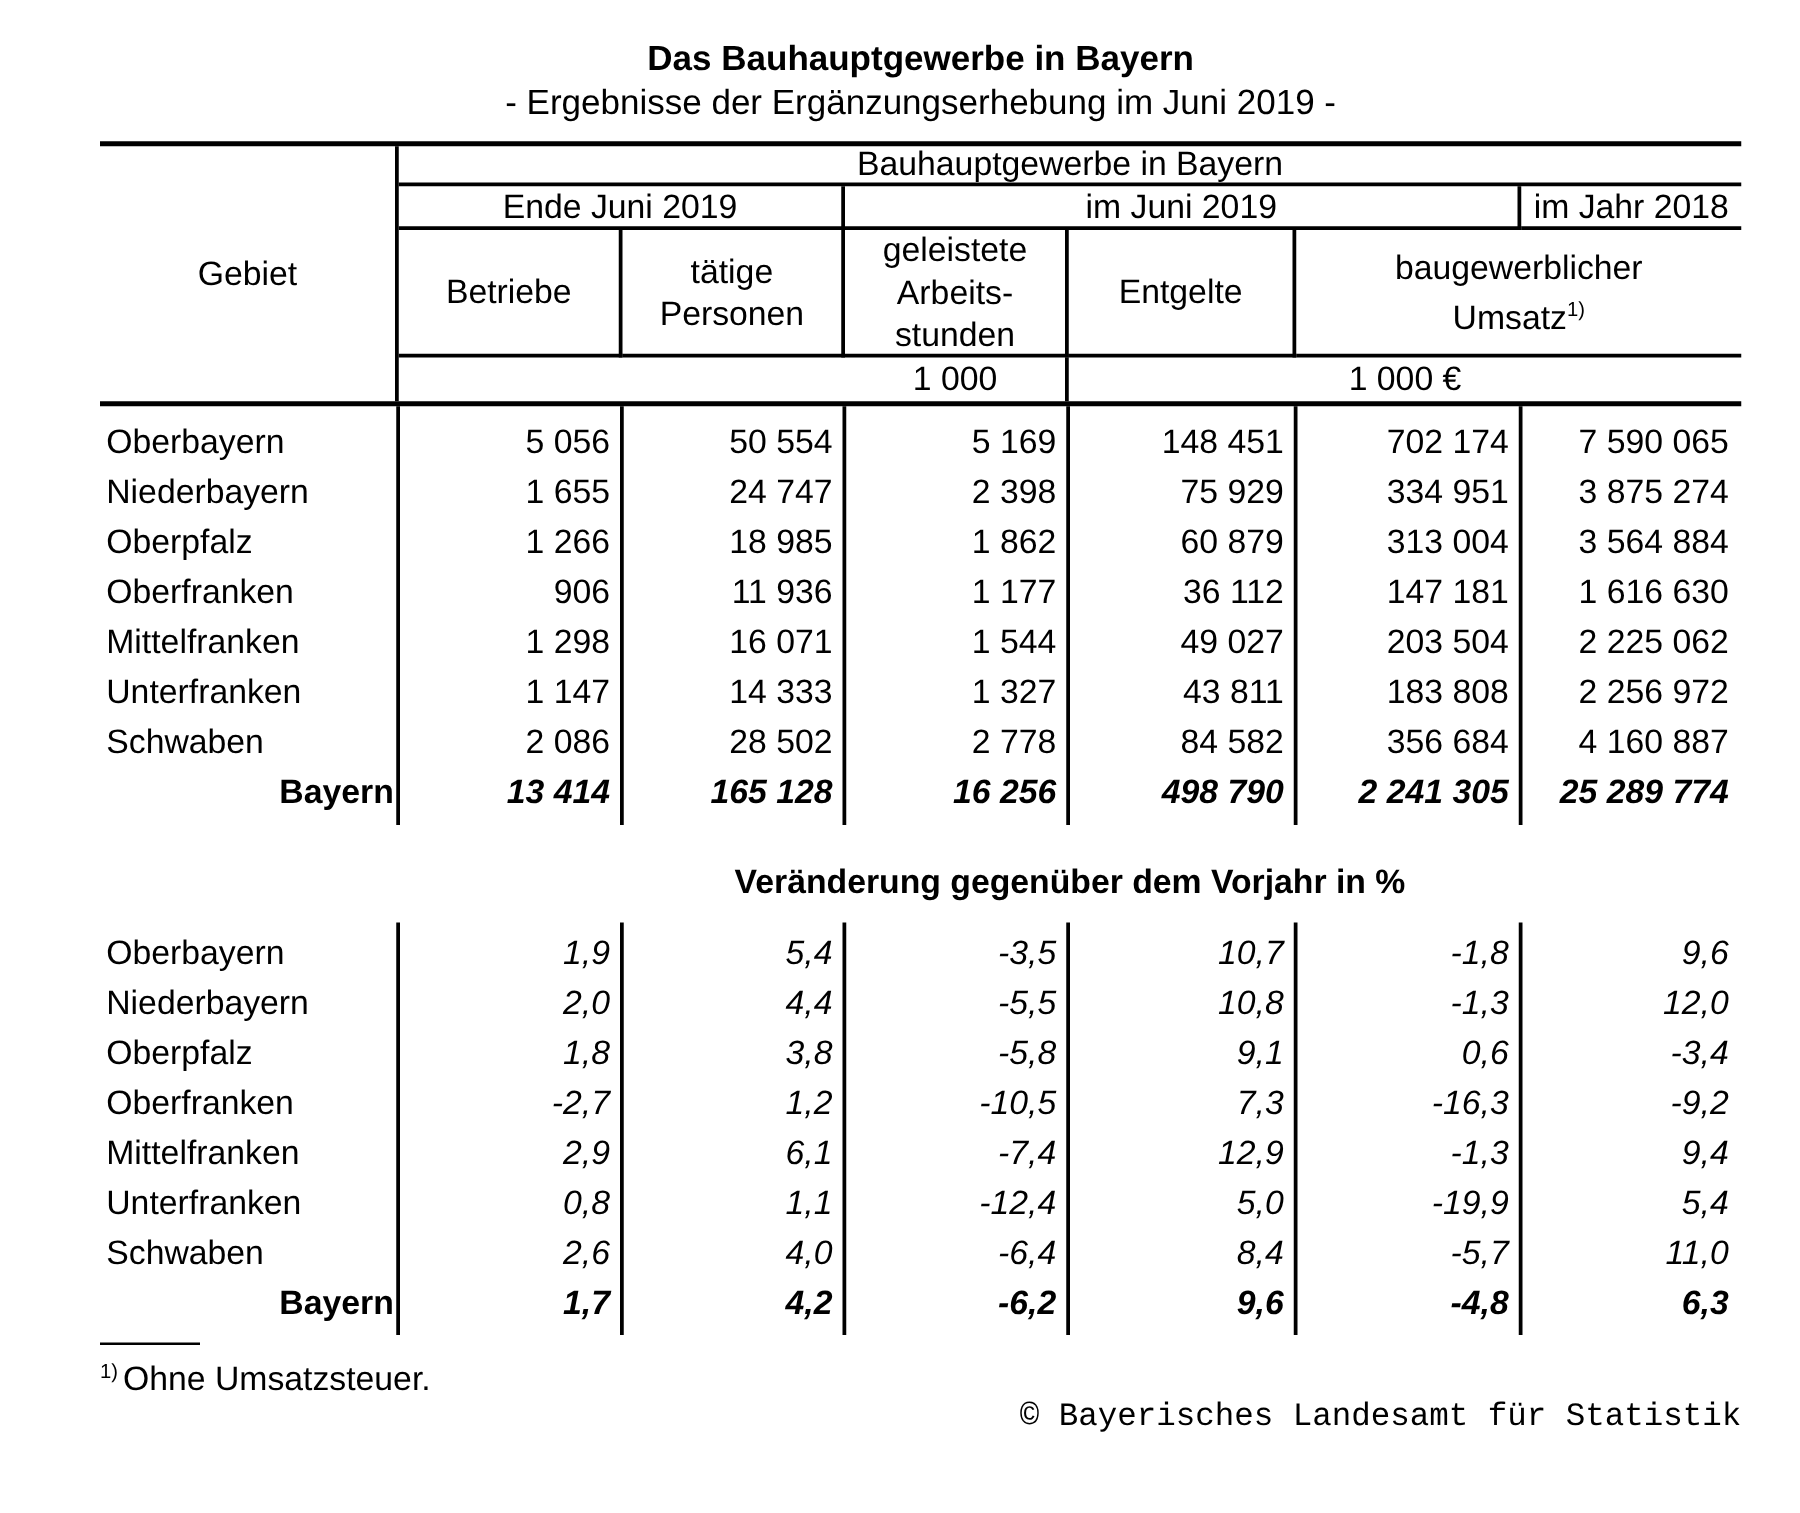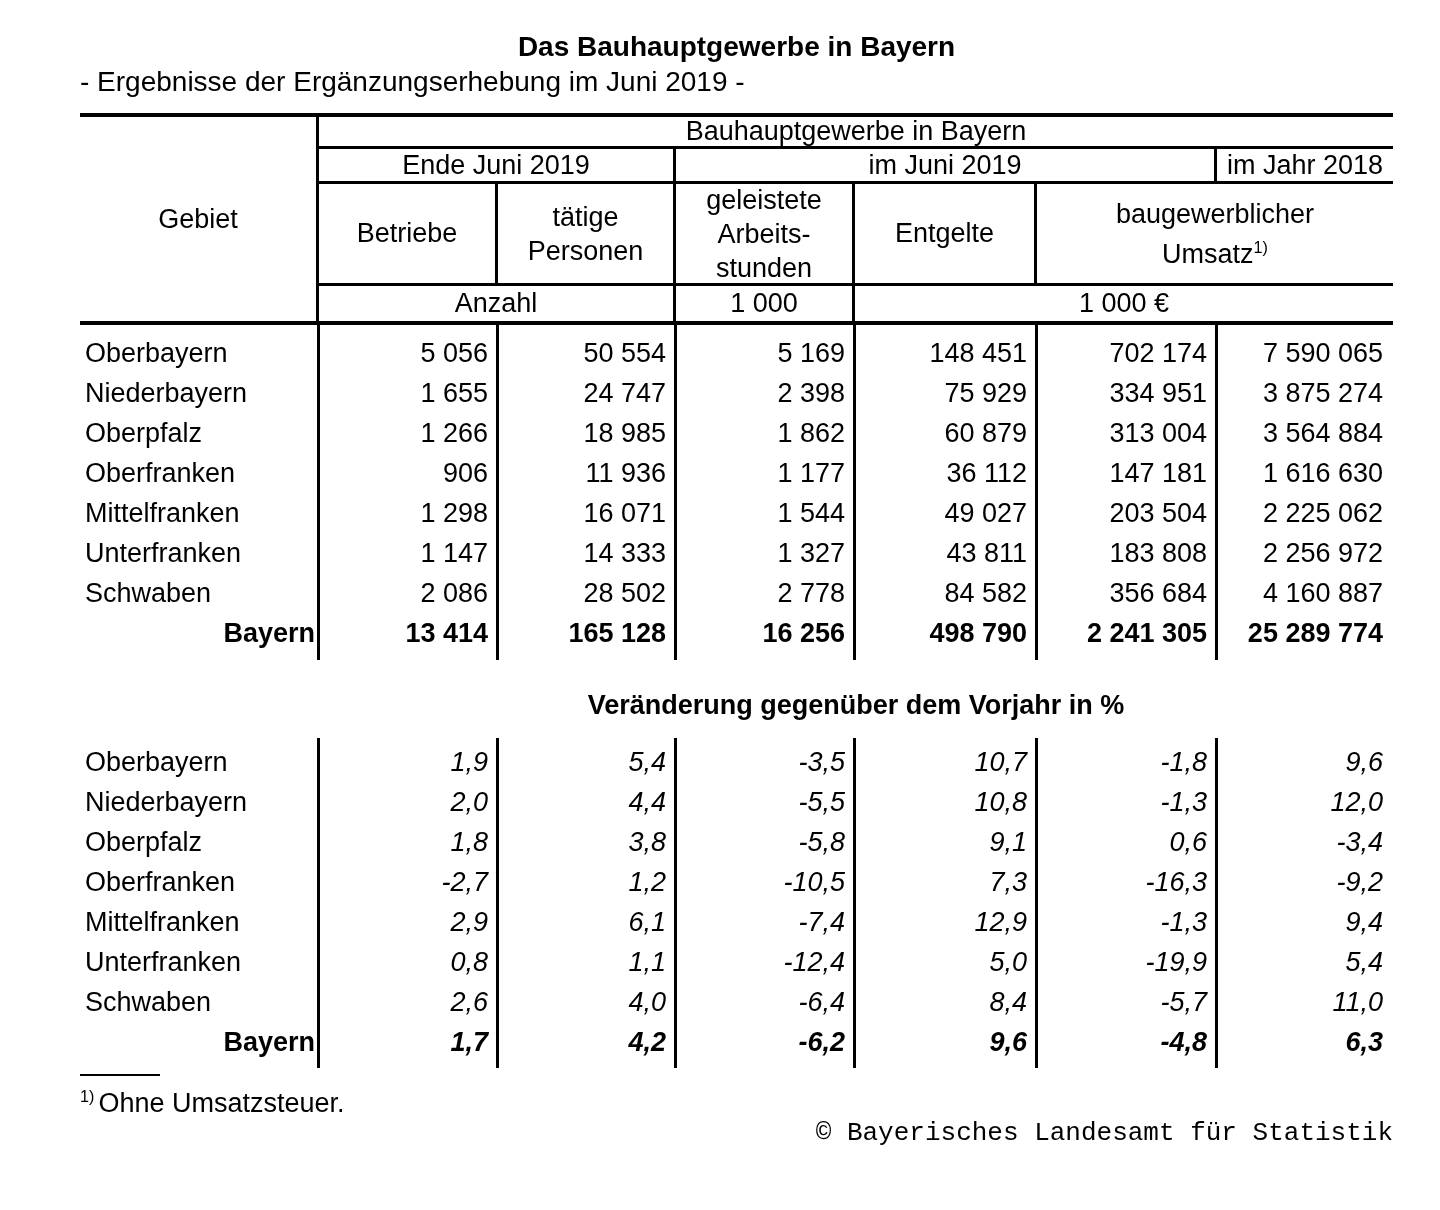--- a/index.html
+++ b/index.html
@@ -1,21 +1,21 @@
 <!DOCTYPE html>
 <html><head>
 <meta charset="utf-8">
 <style>
   html,body { margin:0; padding:0; background:#fff; }
   body { width:1440px; height:1210px; position:relative; color:#000;
          font-family:"Liberation Sans", sans-serif; }
   .content { position:absolute; left:80px; top:0; width:1313px; }
 
   .title    { margin-top:31px; text-align:center; font-size:28px; font-weight:bold; line-height:32px; }
-  .subtitle { font-size:28px; line-height:38px; }
+  .subtitle { text-align:center; font-size:28px; line-height:38px; }
 
   .thead { margin-top:12px; display:grid;
            grid-template-columns:239px 179px 178px 179px 182px 180px 176px;
            grid-template-rows:32px 35px 102px 35px;
            border-top:4px solid #000; border-bottom:4px solid #000;
            font-size:27px; }
   .hcell { display:flex; align-items:center; justify-content:center; text-align:center; }
   .bR { border-right:3px solid #000; }
   .bB { border-bottom:3px solid #000; }
   .pre { white-space:pre-line; line-height:34px; }
@@ -28,21 +28,21 @@
   .c-u1 { grid-area:4/2/5/4; } .c-u2 { grid-area:4/4/5/5; } .c-u3 { grid-area:4/5/5/8; }
   sup { font-size:60%; vertical-align:super; line-height:0; }
 
   .datablock { position:relative; padding:8px 0 7px 0; font-size:27px; }
   .datablock2 { padding:4px 0 6px 0; margin-top:18px; }
   .drow { display:grid; grid-template-columns:239px 179px 178px 179px 182px 180px 176px;
           height:40px; align-items:center; }
   .region { padding-left:5px; }
   .val { text-align:right; padding-right:10px; }
   .total .region { text-align:right; padding-right:4px; font-weight:bold; }
-  .total .val { font-weight:bold; }
+  .total .val { font-weight:bold;font-style:italic; }
   .datablock2 .val { font-style:italic; }
   .divider { position:absolute; top:0; bottom:0; width:3px; background:#000; }
 
   .section-heading { margin:30px 0 0 239px; width:1074px; text-align:center;
                      font-weight:bold; font-size:27px; line-height:30px; }
 
   .footnote-rule { margin-top:6px; width:80px; height:2px; background:#000; }
   .footnote { margin-top:12px; font-size:27px; line-height:30px; }
   .footnote sup { margin-right:4px; }
   .copyright { text-align:right; font-size:26px; line-height:30px;font-family:Liberation Mono, monospace; }
@@ -65,21 +65,20 @@
     <div class="hcell bR bB c-h2 pre">tätige
 Personen</div>
     <div class="hcell bR bB c-h3 pre">geleistete
 Arbeits-
 stunden</div>
     <div class="hcell bR bB c-h4">Entgelte</div>
     <div class="hcell bB c-h5">
       <div class="hline">baugewerblicher</div>
       <div class="hline"><span>Umsatz</span><sup>1)</sup></div>
     </div>
-    <div class="hcell bR c-u1">Anzahl</div>
     <div class="hcell bR c-u2">1 000</div>
     <div class="hcell c-u3">1 000 €</div>
   </div>
 
   <div class="datablock">
     <div class="divider" style="left:237px"></div>
     <div class="divider" style="left:416px"></div>
     <div class="divider" style="left:594px"></div>
     <div class="divider" style="left:773px"></div>
     <div class="divider" style="left:955px"></div>

